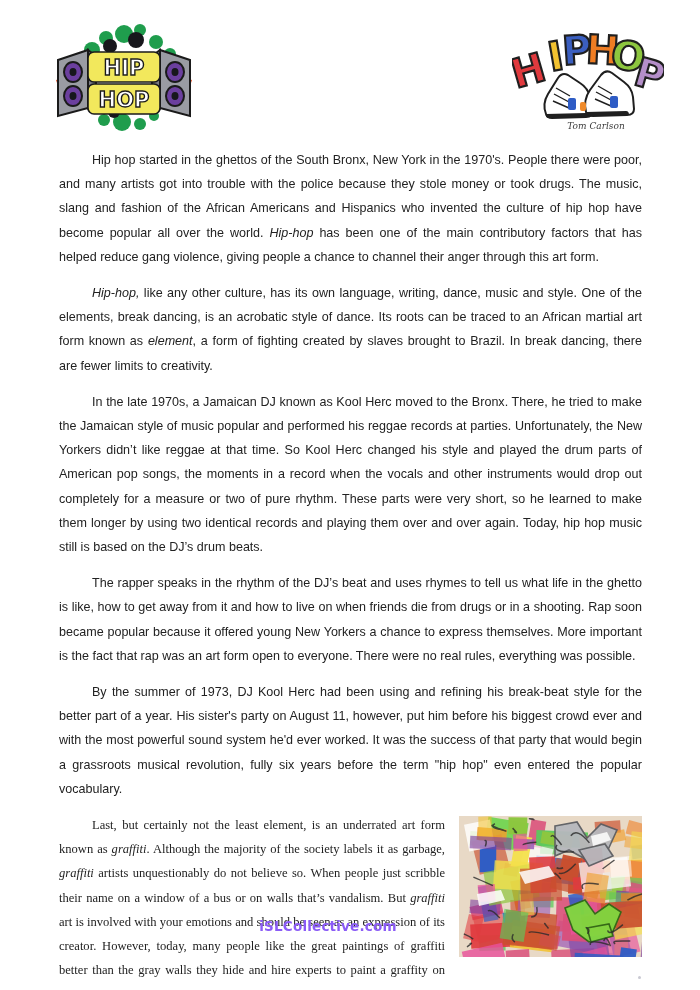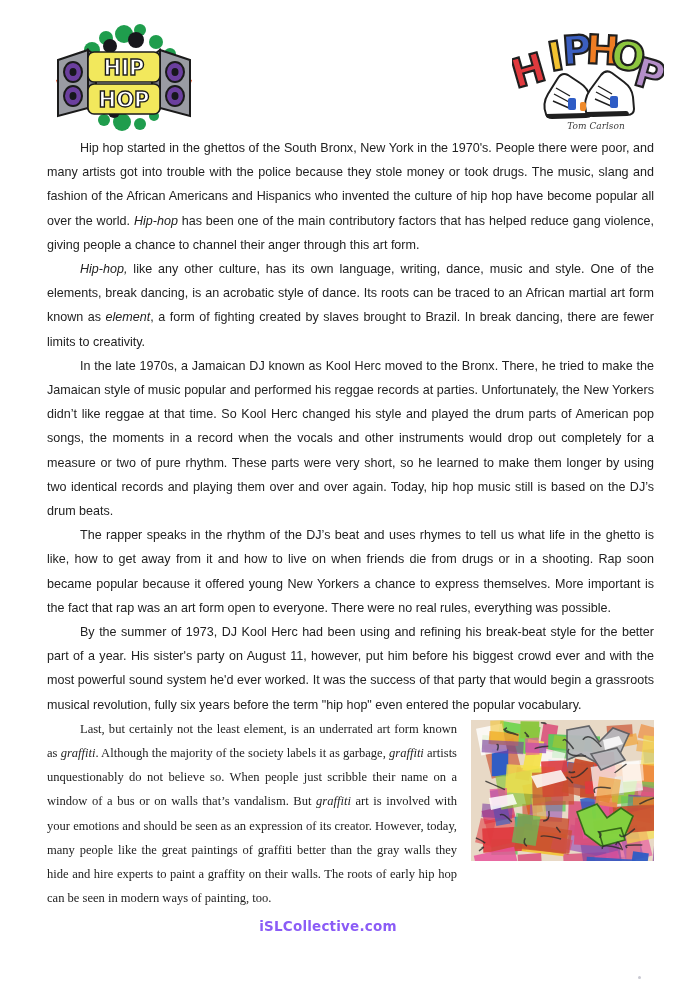--- a/index.html
+++ b/index.html
@@ -56,21 +56,21 @@
     position: absolute;
     left: 47px;
     top: 136px;
     width: 607px;
     font-size: 12.55px;
     line-height: 24.2px;
     text-align: justify;
     color: #222;
   }
   .article p {
-    margin: 0;
+    margin: 12px;
     text-indent: 33px;
     text-align: justify;
     text-justify: inter-word;
   }
   .article p.last-para { text-indent: 33px; font-family: Liberation Serif, serif; }
   .article i { font-style: italic; }
 
   .graffiti-photo {
     float: right;
     width: 183px;

